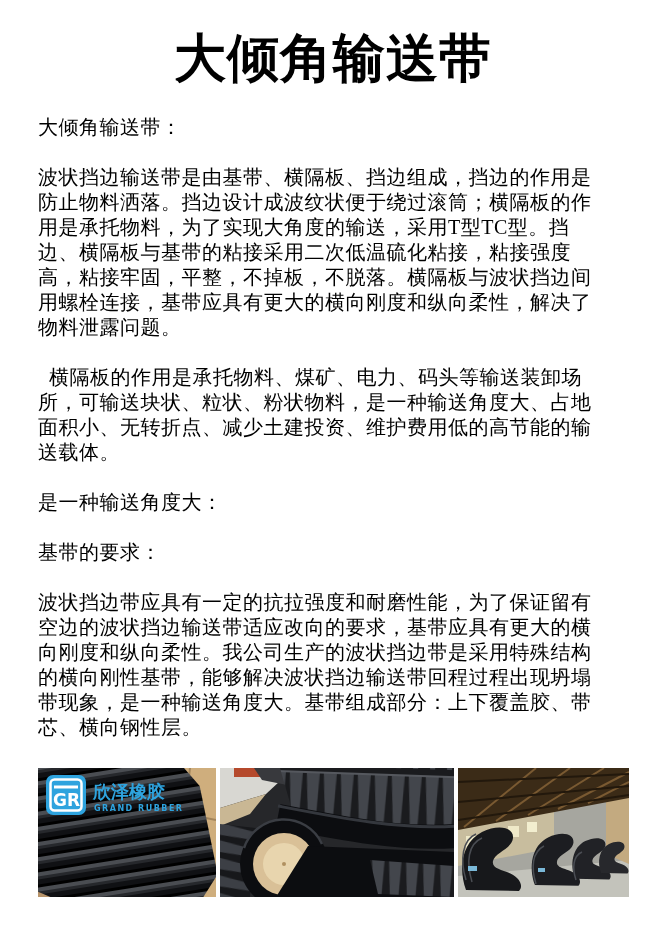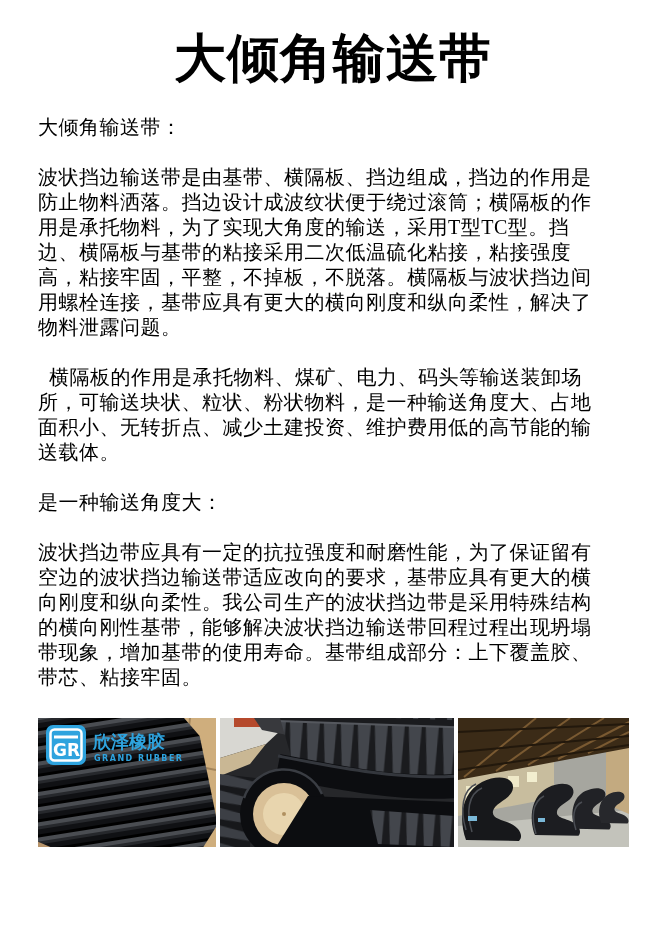--- a/index.html
+++ b/index.html
@@ -46,21 +46,22 @@
 
 <div class="page">
 
   <h1 class="page-title">大倾角输送带</h1>
 
   <div class="article">
     <p>大倾角输送带：</p>
     <p>波状挡边输送带是由基带、横隔板、挡边组成，挡边的作用是防止物料洒落。挡边设计成波纹状便于绕过滚筒；横隔板的作用是承托物料，为了实现大角度的输送，采用T型TC型。挡边、横隔板与基带的粘接采用二次低温硫化粘接，粘接强度高，粘接牢固，平整，不掉板，不脱落。横隔板与波状挡边间用螺栓连接，基带应具有更大的横向刚度和纵向柔性，解决了物料泄露问题。</p>
     <p>  横隔板的作用是承托物料、煤矿、电力、码头等输送装卸场所，可输送块状、粒状、粉状物料，是一种输送角度大、占地面积小、无转折点、减少土建投资、维护费用低的高节能的输送载体。</p>
     <p>是一种输送角度大：</p>
-    <p>波状挡边带应具有一定的抗拉强度和耐磨性能，为了保证留有空边的波状挡边输送带适应改向的要求，基带应具有更大的横向刚度和纵向柔性。我公司生产的波状挡边带是采用特殊结构的横向刚性基带，能够解决波状挡边输送带回程过程出现坍塌带现象，增加基带的使用寿命。基带组成部分：上下覆盖胶、带芯、粘接牢固。</p>
+    <p>基带的要求：</p>
+    <p>波状挡边带应具有一定的抗拉强度和耐磨性能，为了保证留有空边的波状挡边输送带适应改向的要求，基带应具有更大的横向刚度和纵向柔性。我公司生产的波状挡边带是采用特殊结构的横向刚性基带，能够解决波状挡边输送带回程过程出现坍塌带现象，是一种输送角度大。基带组成部分：上下覆盖胶、带芯、横向钢性层。</p>
   </div>
 
   <div class="photo-row">
 
     <span class="photo">
       <svg width="178" height="129" viewBox="0 0 178 129" xmlns="http://www.w3.org/2000/svg">
         <defs>
           <pattern id="ribs1" width="220" height="15" patternUnits="userSpaceOnUse">
             <rect width="220" height="15" fill="#101114"></rect>
             <rect width="220" height="4" fill="#4a4d52"></rect>

